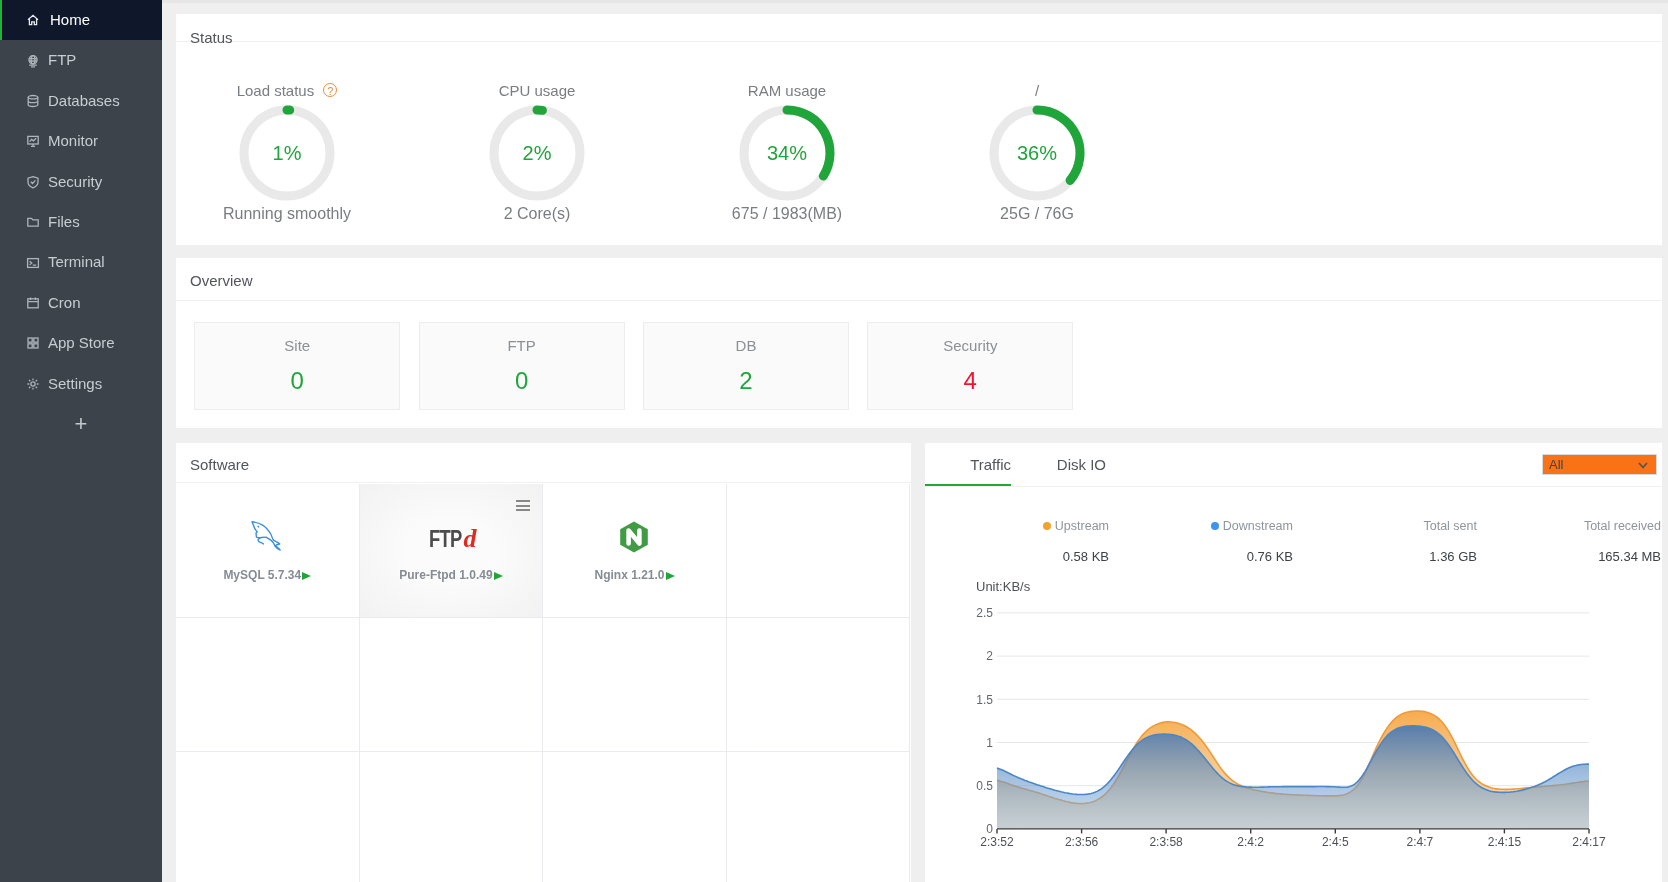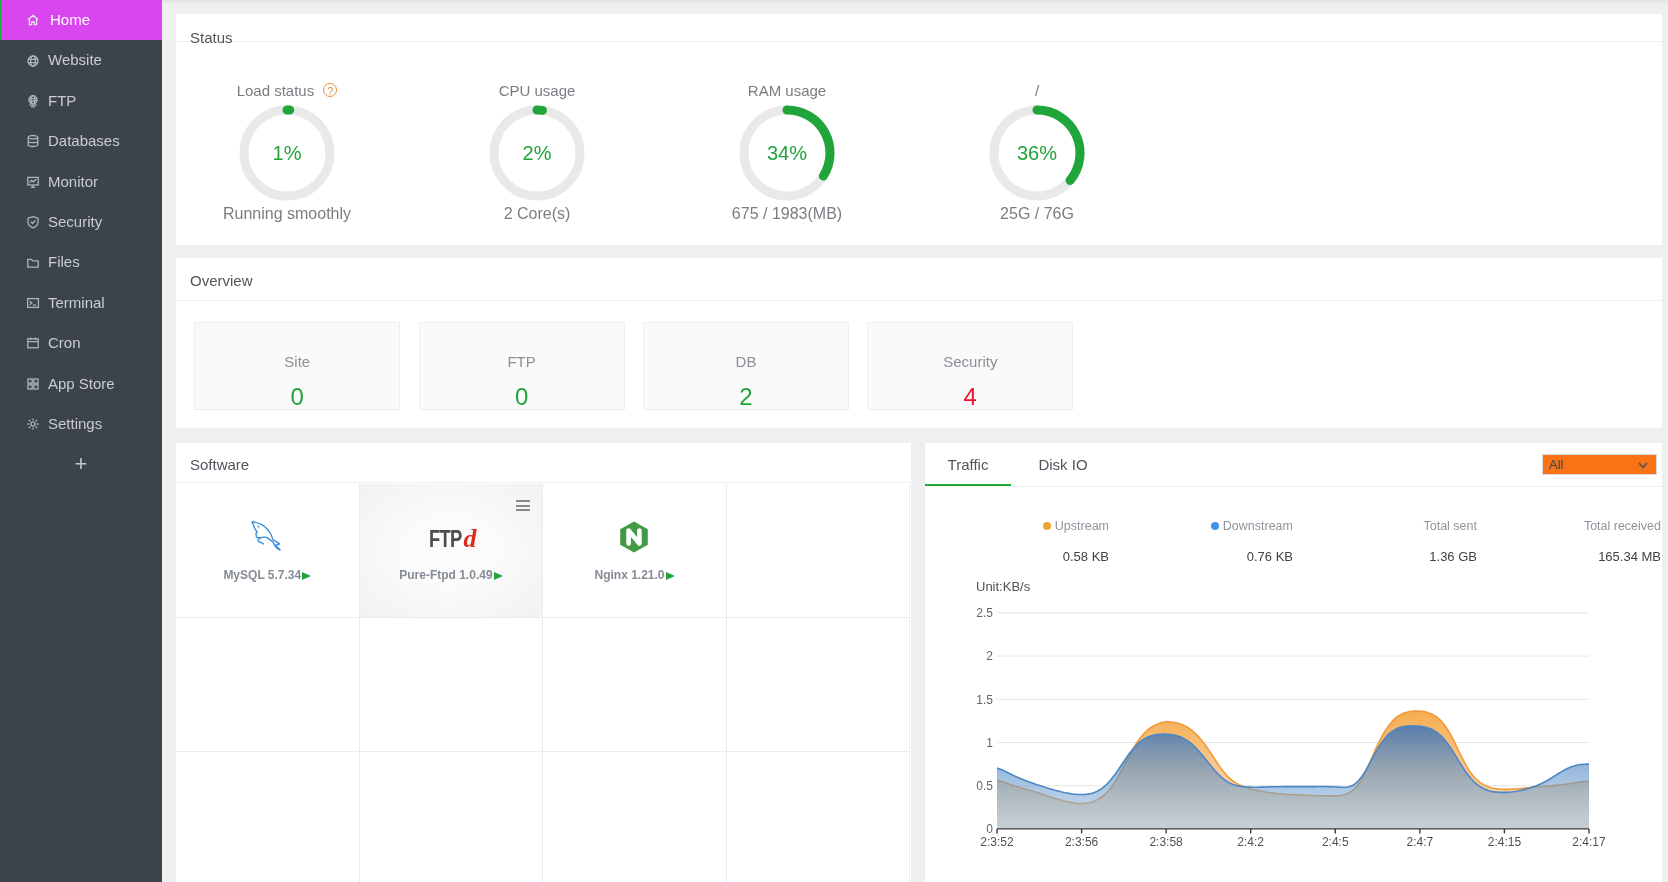--- a/index.html
+++ b/index.html
@@ -1,64 +1,59 @@
 <!DOCTYPE html>
 <html><head><meta charset="utf-8"><style>
 *{margin:0;padding:0;box-sizing:border-box}
 html,body{width:1668px;height:882px;overflow:hidden;background:#efefef;font-family:"Liberation Sans",sans-serif}
 .sidebar{position:absolute;left:0;top:0;width:162px;height:882px;background:#3c434b}
 .mi{position:relative;height:40.4px;line-height:40.4px;color:#c8cdd1;font-size:15px;padding-left:48px;cursor:pointer}
 .mi svg{position:absolute;left:26px;top:50%;margin-top:-7px;width:14px;height:14px;stroke:#aeb4ba;fill:none;stroke-width:1.3}
-.mi.active{background:#d946ef;color:#fff;border-left:2px solid #20b33a}
+.mi.active{background:#0f172a;color:#fff;border-left:2px solid #20b33a}
 .mi.active svg{left:24px;stroke:#e8eaec}
 .plus{color:#c3c8cc;font-size:22px;text-align:center;height:40px;line-height:40px;font-weight:400}
 .card{position:absolute;background:#fff}
 .chead{height:28px;line-height:47px;border-bottom:1px solid #f0f0f0;color:#51555c;font-size:15px;padding-left:14px}
 
 .stcol{position:absolute;width:250px;text-align:center}
 .stlab{font-size:15px;color:#797d82;height:22px;line-height:22px}
 .stcap{font-size:16px;color:#797d82;margin-top:4px}
 .donut{position:relative;width:96px;height:96px;margin:3px auto 0}
 .donut .pct{position:absolute;left:0;top:0;width:96px;line-height:96px;text-align:center;font-size:20px;color:#20a53a}
 .qm{display:inline-block;vertical-align:1px;margin-left:5px;width:14px;height:14px;border:1px solid #e79043;border-radius:50%;color:#e79043;font-size:11px;line-height:14px;text-align:center}
 
 .obox{position:absolute;top:64px;width:206px;height:88px;background:#fafafa;border:1px solid #ededed;text-align:center}
-.obox .ol{font-size:15px;color:#8b9097;margin-top:30px}
+.obox .ol{font-size:15px;color:#8b9097;margin-top:14px}
 .obox .on{font-size:24px;color:#20a53a;margin-top:13px}
 .obox .on.red{color:#ef1430}
 
 .sw{position:absolute;left:0;top:41px;right:0;bottom:0}
 .swcell{position:absolute;width:183.6px;height:134px;border-right:1px solid #eaeaef;border-bottom:1px solid #eaeaef;text-align:center}
 .swname{position:absolute;left:0;right:0;top:84px;font-size:12px;color:#8a9097}
 .swname b{font-weight:bold;color:#868c95}
 .tri{display:inline-block;vertical-align:-1px;margin-left:1px;width:0;height:0;border-left:9px solid #21a53a;border-top:4.8px solid transparent;border-bottom:4.8px solid transparent}
 .hl{background:radial-gradient(ellipse 120% 120% at center,#fbfbfb 20%,#efefef 70%,#e8e8e8 100%)}
 .burger{position:absolute;right:12px;top:16px;width:14px;height:11px;border-top:2px solid #888;border-bottom:2px solid #888}
 .burger:after{content:"";display:block;margin-top:2.5px;height:2px;background:#888}
 
 .tabs{position:absolute;left:0;top:0;right:0;height:44px;border-bottom:1px solid #f0f0f0}
-.tab{position:absolute;top:0;height:43px;line-height:43px;width:86px;text-align:center;font-size:15px;color:#51555c}
+.tab{position:absolute;top:0;height:43px;line-height:43px;width:86px;text-align:right;font-size:15px;color:#51555c}
 .tab.on{border-bottom:2px solid #1daa35}
 .sel{position:absolute;right:5px;top:11px;width:115px;height:21px;border:1px solid #d9d9d9;background:#f97316;font-size:13px;color:#3e4348;line-height:19px;padding-left:6px}
 .sel svg{position:absolute;right:8px;top:7px}
 .leg{position:absolute;top:0;width:184px;text-align:right}
 .legl{font-size:12.5px;color:#8f959d;height:20px;line-height:20px}
 .legv{font-size:13px;color:#3e4348;margin-top:13px;line-height:16px}
 .dot{display:inline-block;width:8px;height:8px;border-radius:50%;margin-right:4px;vertical-align:0px}
 </style></head><body>
 <div style="position:absolute;left:162px;top:0;width:1506px;height:3px;background:#e6e6e6"></div>
 <div class="sidebar">
 <div class="mi active"><svg viewBox="0 0 14 14">
         <path d="M2 6.8 L7 2.3 L12 6.8 M3.4 5.9 V11.6 H5.7 V8.8 H8.3 V11.6 H10.6 V5.9"></path>
       </svg>Home</div>
-<div class="mi"><svg viewBox="0 0 14 14">
-        <circle cx="7" cy="7" r="5"></circle>
-        <ellipse cx="7" cy="7" rx="2.3" ry="5"></ellipse>
-        <path d="M2.2 5.3 H11.8 M2.2 8.7 H11.8"></path>
-      </svg>Website</div>
 <div class="mi"><svg viewBox="0 0 14 14">
         <circle cx="7" cy="5.8" r="4.1"></circle>
         <ellipse cx="7" cy="5.8" rx="1.9" ry="4.1"></ellipse>
         <path d="M3.1 4.6 H10.9 M3.1 7 H10.9 M3.2 11.2 H10.8 M5 12.8 H9"></path>
       </svg>FTP</div>
 <div class="mi"><svg viewBox="0 0 14 14">
         <ellipse cx="7" cy="3.2" rx="4.8" ry="1.7"></ellipse>
         <path d="M2.2 3.2 V10.8 C2.2 11.7 4.4 12.5 7 12.5 C9.6 12.5 11.8 11.7 11.8 10.8 V3.2 M2.2 7 C2.2 7.9 4.4 8.7 7 8.7 C9.6 8.7 11.8 7.9 11.8 7"></path>
       </svg>Databases</div>
 <div class="mi"><svg viewBox="0 0 14 14">

